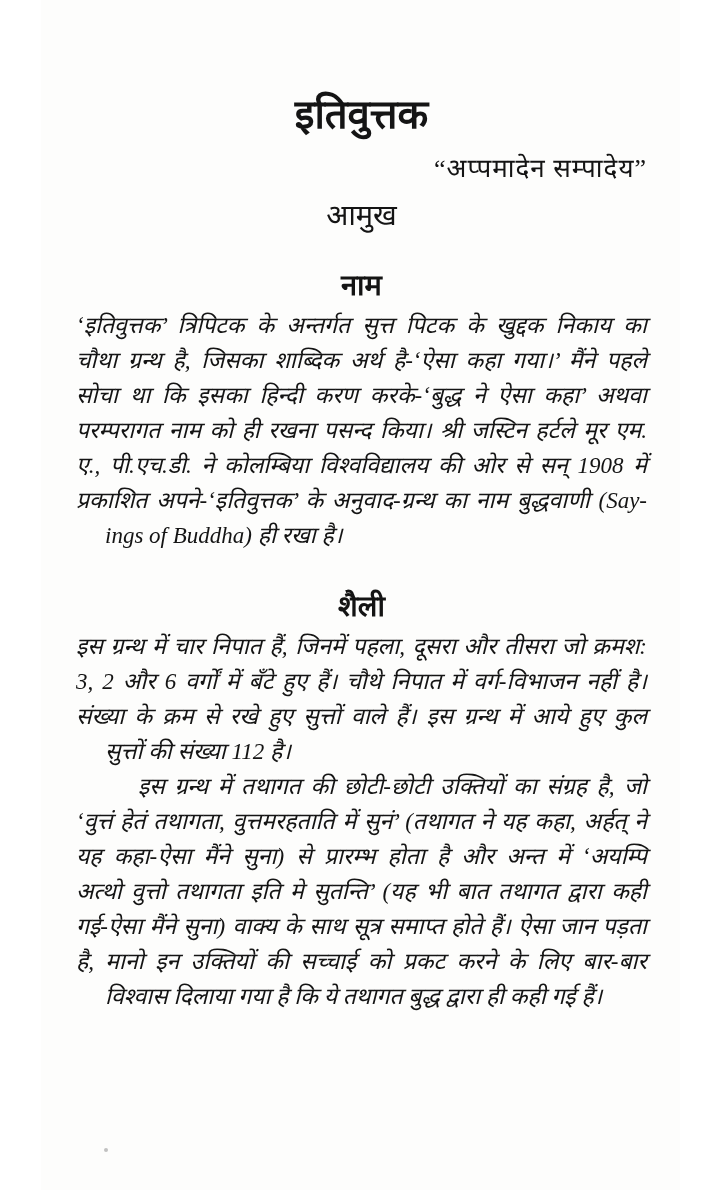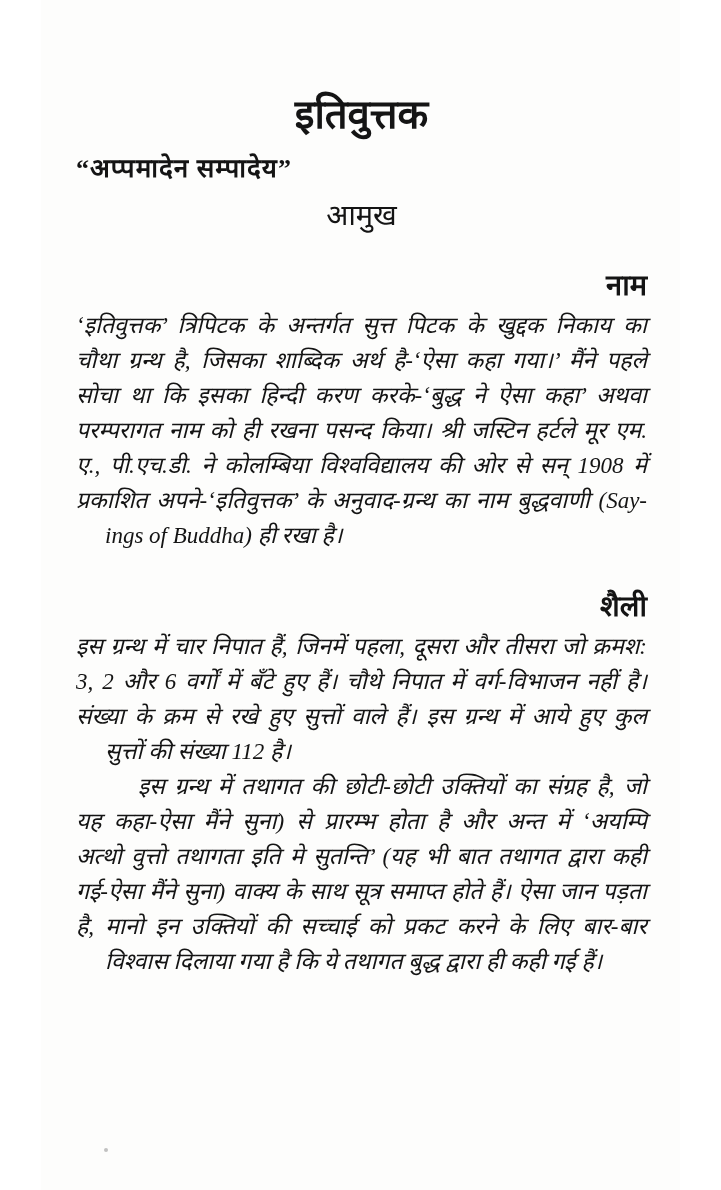--- a/index.html
+++ b/index.html
@@ -21,37 +21,37 @@
   }
   .title {
     margin: 0;
     text-align: center;
     font-size: 40px;
     font-weight: bold;
     line-height: 46px;
   }
   .subtitle {
     margin-top: 16px;
-    text-align: left;
+    text-align: right;
     font-size: 26px;
-    font-weight: bold;
+    font-weight: normal;
     line-height: 30px;
     letter-spacing: 1px;
   }
   .preface {
     margin-top: 14px;
     text-align: center;
     font-size: 29px;
     font-weight: normal;
     line-height: 34px;
   }
   .heading {
     margin-top: 36px;
     margin-bottom: 6px;
-    text-align: right;
+    text-align: center;
     font-size: 29px;
     font-weight: bold;
     line-height: 34px;
   }
   .para {
     margin: 0;
     padding: 0;
     font-style: italic;
   }
   .ln {
@@ -107,20 +107,21 @@
 
   <p class="para">
     <span class="ln">इस ग्रन्थ में चार निपात हैं, जिनमें पहला, दूसरा और तीसरा जो क्रमश:</span>
     <span class="ln">3, 2 और 6 वर्गों में बँटे हुए हैं। चौथे निपात में वर्ग-विभाजन नहीं है।</span>
     <span class="ln">संख्या के क्रम से रखे हुए सुत्तों वाले हैं। इस ग्रन्थ में आये हुए कुल</span>
     <span class="ln last">सुत्तों की संख्या 112 है।</span>
   </p>
 
   <p class="para">
     <span class="ln indent">इस ग्रन्थ में तथागत की छोटी-छोटी उक्तियों का संग्रह है, जो</span>
+    <span class="ln">‘वुत्तं हेतं तथागता, वुत्तमरहताति में सुनं’ (तथागत ने यह कहा, अर्हत् ने</span>
     <span class="ln">यह कहा-ऐसा मैंने सुना) से प्रारम्भ होता है और अन्त में ‘अयम्पि</span>
     <span class="ln">अत्थो वुत्तो तथागता इति मे सुतन्ति’ (यह भी बात तथागत द्वारा कही</span>
     <span class="ln">गई-ऐसा मैंने सुना) वाक्य के साथ सूत्र समाप्त होते हैं। ऐसा जान पड़ता</span>
     <span class="ln">है, मानो इन उक्तियों की सच्चाई को प्रकट करने के लिए बार-बार</span>
     <span class="ln last">विश्वास दिलाया गया है कि ये तथागत बुद्ध द्वारा ही कही गई हैं।</span>
   </p>
 
   <div class="speck"></div>
 
 </div>

